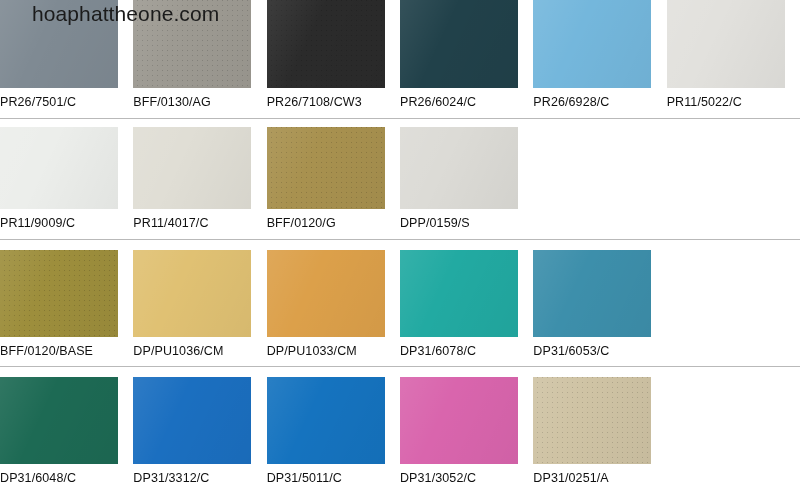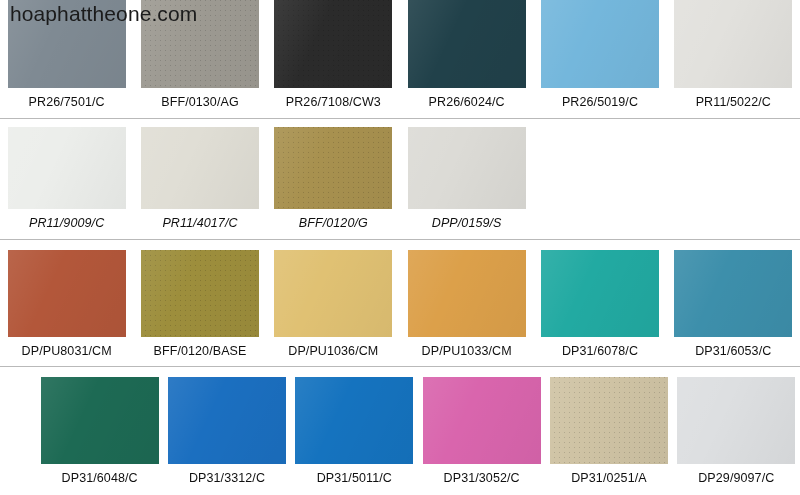--- a/index.html
+++ b/index.html
@@ -20,30 +20,30 @@
     position: relative;
     background: #ffffff;
   }
   .swatch-row {
     display: flex;
     width: 800px;
     position: relative;
     box-sizing: border-box;
   }
   .swatch-row.r1 { height: 119px; }
-  .swatch-row.r2 { height: 121px; font-style: italic; }
+  .swatch-row.r2 { height: 121px; }
   .swatch-row.r3 { height: 127px; }
-  .swatch-row.r4 { height: 128px; padding-left: 36px; }
+  .swatch-row.r4 { height: 128px; }
 
   .swatch-cell {
     width: 133.33px;
     position: relative;
     display: flex;
     flex-direction: column;
-    align-items: center;
+    align-items: flex-start;
     box-sizing: border-box;
     background: #ffffff;
   }
   .chip {
     width: 118px;
     position: relative;
     overflow: hidden;
   }
   .swatch-row.r1 .chip { height: 88px; margin-top: 0px; }
   .swatch-row.r2 .chip { height: 82px; margin-top: 8px; }
@@ -83,21 +83,21 @@
   .row-divider {
     position: absolute;
     left: 0;
     right: 0;
     bottom: 0;
     height: 1px;
     background: #b9b9b9;
   }
   .watermark {
     position: absolute;
-    left: 10px;
+    left: 32px;
     top: 1px;
     font-size: 21px;
     line-height: 25px;
     font-weight: 400;
     color: #1b1b1b;
     letter-spacing: 0.1px;
     white-space: nowrap;
     z-index: 20;
     pointer-events: none;
   }
@@ -121,21 +121,21 @@
     <div class="swatch-cell">
       <div class="chip grainy" style="background-color: rgb(43, 43, 43);"></div>
       <div class="chip-label">PR26/7108/CW3</div>
     </div>
     <div class="swatch-cell">
       <div class="chip" style="background-color: rgb(33, 65, 74);"></div>
       <div class="chip-label">PR26/6024/C</div>
     </div>
     <div class="swatch-cell">
       <div class="chip" style="background-color: rgb(116, 183, 220);"></div>
-      <div class="chip-label">PR26/5019/C</div>
+      <div class="chip-label">PR26/6928/C</div>
     </div>
     <div class="swatch-cell">
       <div class="chip" style="background-color: rgb(226, 225, 221);"></div>
       <div class="chip-label">PR11/5022/C</div>
     </div>
     <div class="row-divider"></div>
   </div>
 
   <div class="swatch-row r2">
     <div class="swatch-cell">
@@ -152,24 +152,20 @@
     </div>
     <div class="swatch-cell">
       <div class="chip" style="background-color: rgb(220, 219, 214);"></div>
       <div class="chip-label">DPP/0159/S</div>
     </div>
     <div class="row-divider"></div>
   </div>
 
   <div class="swatch-row r3">
     <div class="swatch-cell">
-      <div class="chip" style="background-color: rgb(179, 87, 58);"></div>
-      <div class="chip-label">DP/PU8031/CM</div>
-    </div>
-    <div class="swatch-cell">
       <div class="chip grainy" style="background-color: rgb(157, 142, 60);"></div>
       <div class="chip-label">BFF/0120/BASE</div>
     </div>
     <div class="swatch-cell">
       <div class="chip" style="background-color: rgb(224, 193, 115);"></div>
       <div class="chip-label">DP/PU1036/CM</div>
     </div>
     <div class="swatch-cell">
       <div class="chip" style="background-color: rgb(220, 160, 74);"></div>
       <div class="chip-label">DP/PU1033/CM</div>
@@ -199,19 +195,15 @@
       <div class="chip-label">DP31/5011/C</div>
     </div>
     <div class="swatch-cell">
       <div class="chip" style="background-color: rgb(217, 101, 173);"></div>
       <div class="chip-label">DP31/3052/C</div>
     </div>
     <div class="swatch-cell">
       <div class="chip grainy" style="background-color: rgb(207, 195, 164);"></div>
       <div class="chip-label">DP31/0251/A</div>
     </div>
-    <div class="swatch-cell">
-      <div class="chip" style="background-color: rgb(221, 223, 225);"></div>
-      <div class="chip-label">DP29/9097/C</div>
-    </div>
   </div>
 
 </div>
 
 </body></html>

